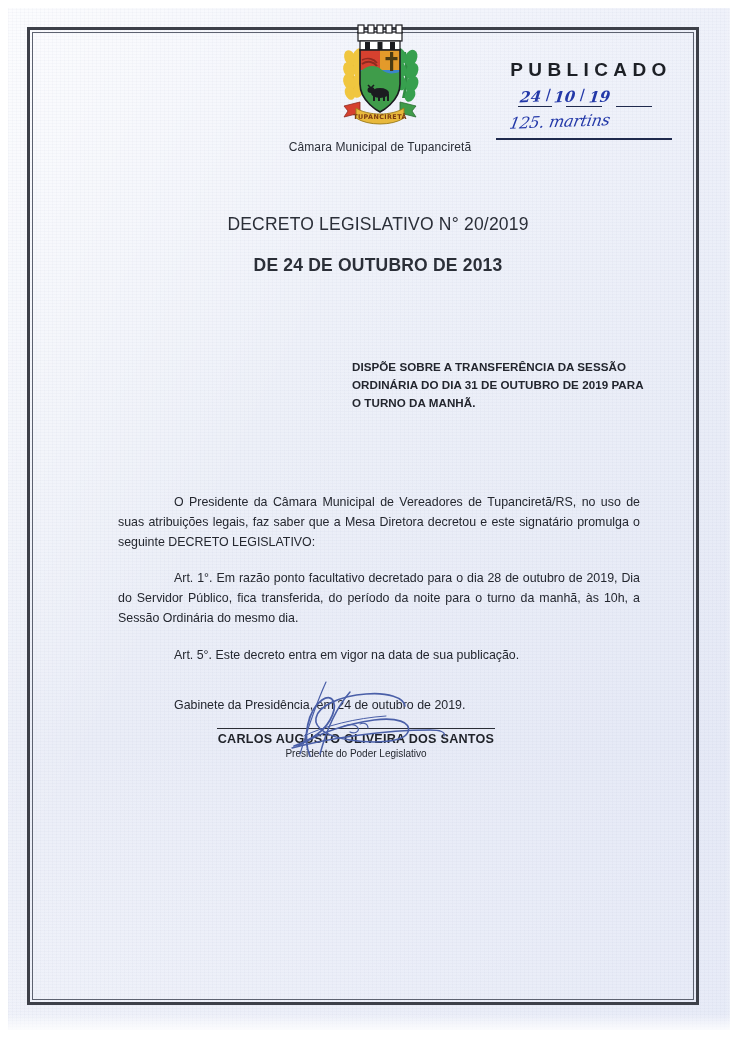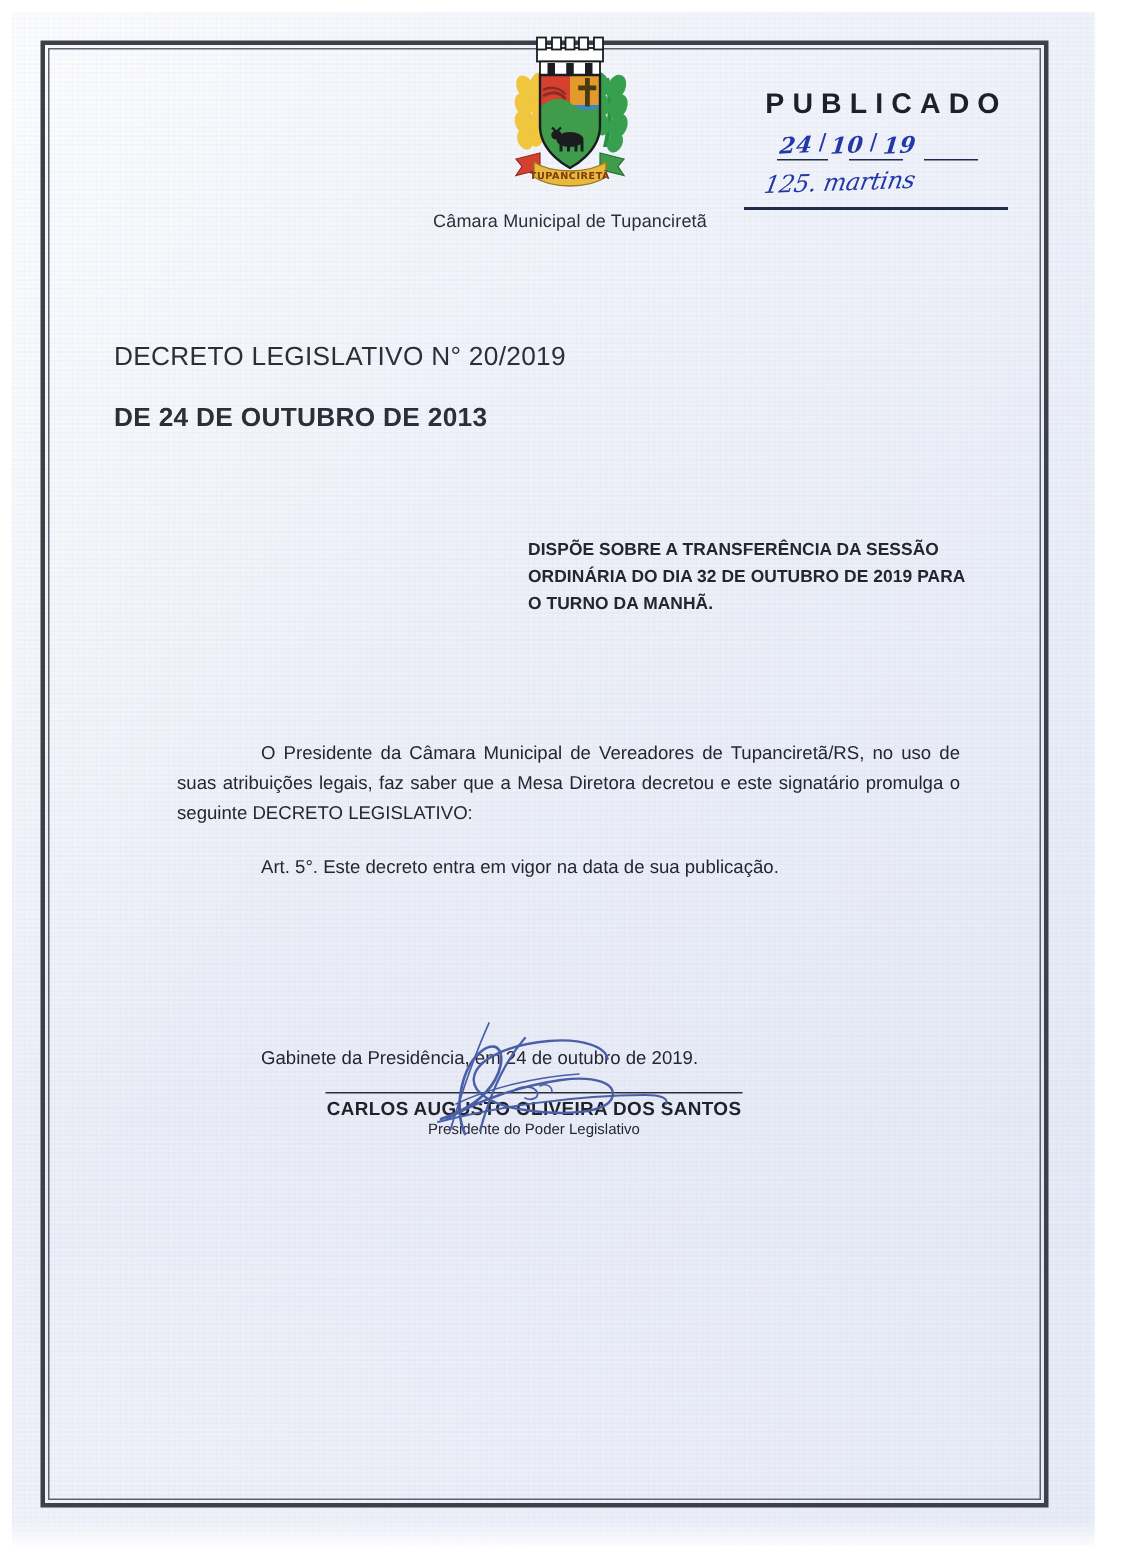--- a/index.html
+++ b/index.html
@@ -183,22 +183,23 @@
     left: 0px;
     bottom: -2px;
     width: 176px;
     border-top: 2px solid #1f2a4d;
   }
 
   
   .doc-title {
     position: absolute;
     left: 76px;
-    top: 227px;
+    top: 214px;
     width: 604px;
+    text-align: center;
     font-size: 17.5px;
     color: #2b2f38;
     letter-spacing: .2px;
   }
   .doc-title .line2 {
     margin-top: 20px;
     font-weight: 700;
   }
 
   
@@ -382,24 +383,25 @@
         <span class="hand-sign">125. martins</span>
         <span class="sign-underline"></span>
       </div>
     </div>
 
     <div class="doc-title">
       <div class="line1">DECRETO LEGISLATIVO N° 20/2019</div>
       <div class="line2">DE 24 DE OUTUBRO DE 2013</div>
     </div>
 
-    <div class="ementa">DISPÕE SOBRE A TRANSFERÊNCIA DA SESSÃO ORDINÁRIA DO DIA 32 DE OUTUBRO DE 2019 PARA O TURNO DA MANHÃ.</div>
+    <div class="ementa">DISPÕE SOBRE A TRANSFERÊNCIA DA SESSÃO ORDINÁRIA DO DIA 31 DE OUTUBRO DE 2019 PARA O TURNO DA MANHÃ.</div>
 
     <div class="body-text">
       <p><b>O Presidente da Câmara Municipal de Vereadores de Tupanciretã/RS</b><span>, no uso de suas atribuições legais, faz saber que a Mesa Diretora decretou e este signatário promulga o seguinte DECRETO LEGISLATIVO:</span></p>
+      <p>Art. 1°. Em razão ponto facultativo decretado para o dia 28 de outubro de 2019, Dia do Servidor Público, fica transferida, do período da noite para o turno da manhã, às 10h, a Sessão Ordinária do mesmo dia.</p>
       <p class="last">Art. 5°. Este decreto entra em vigor na data de sua publicação.</p>
     </div>
 
     <div class="gabinete">Gabinete da Presidência, em 24 de outubro de 2019.</div>
 
     <div class="sig-block">
 
       <svg class="sig-ink" width="200" height="96" viewBox="0 0 200 96" aria-hidden="true">
         <g fill="none" stroke="#4a5fa8" stroke-width="1.5" stroke-linecap="round">
           <path d="M62 2 C52 24 44 48 36 74" stroke-width="1.2"></path>

